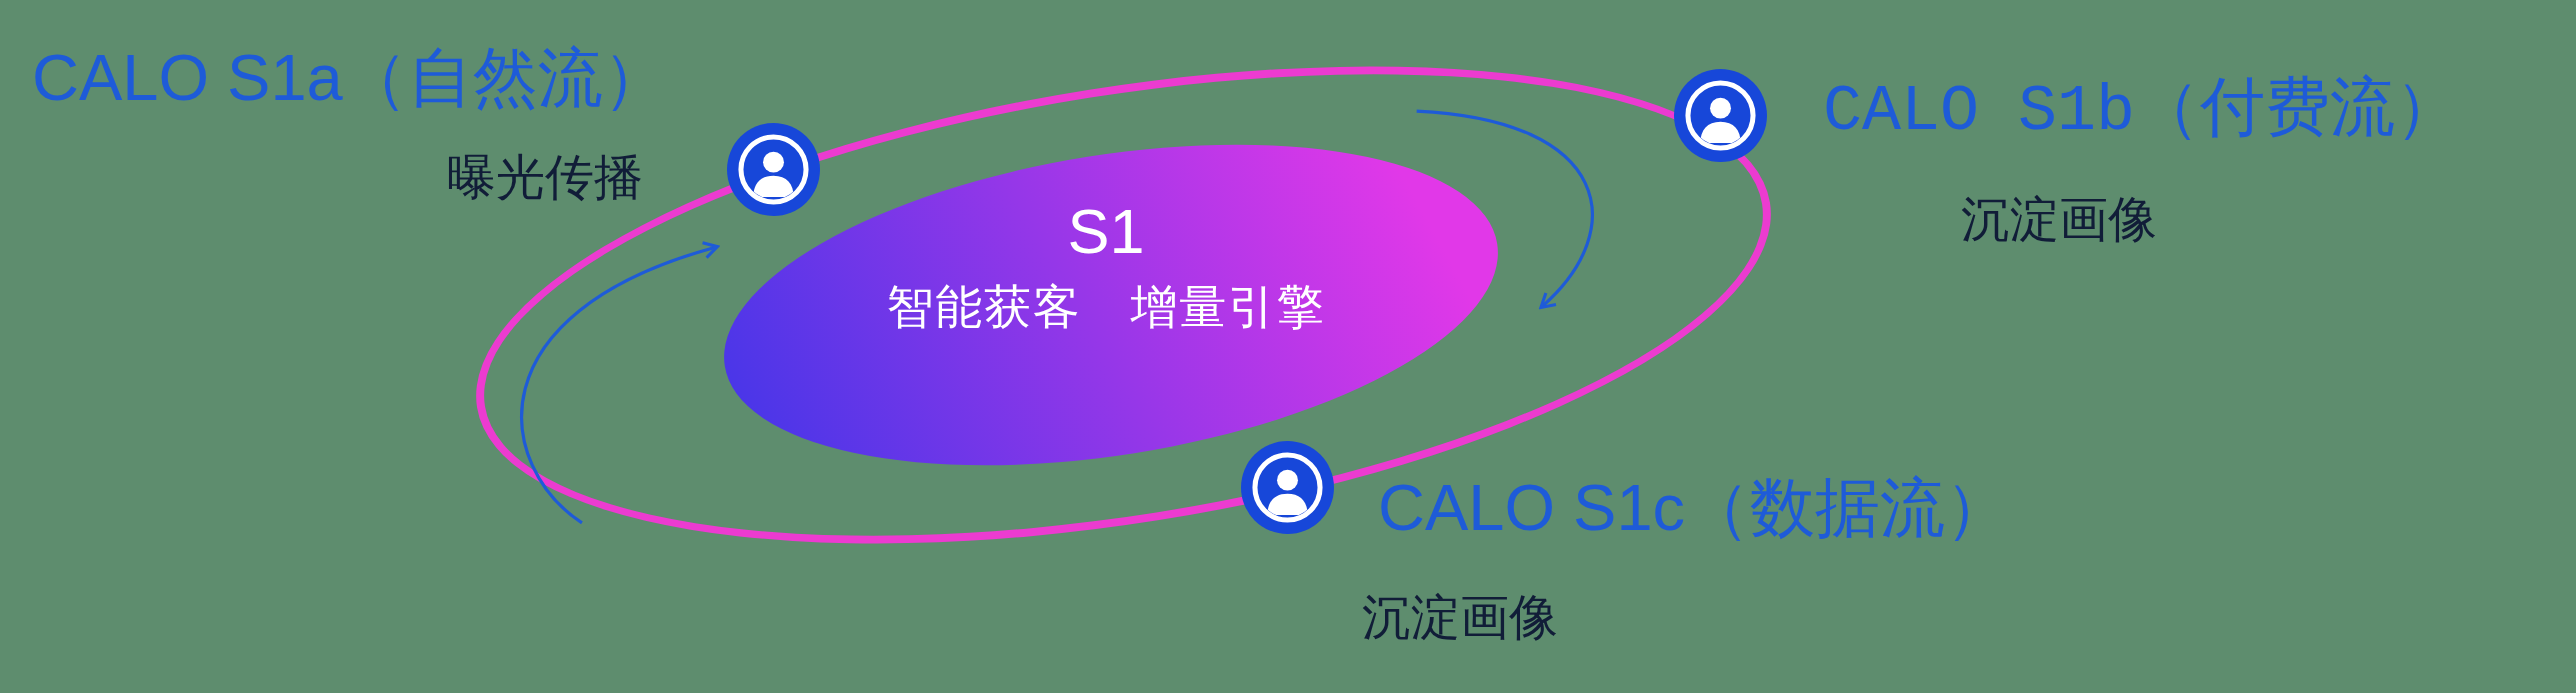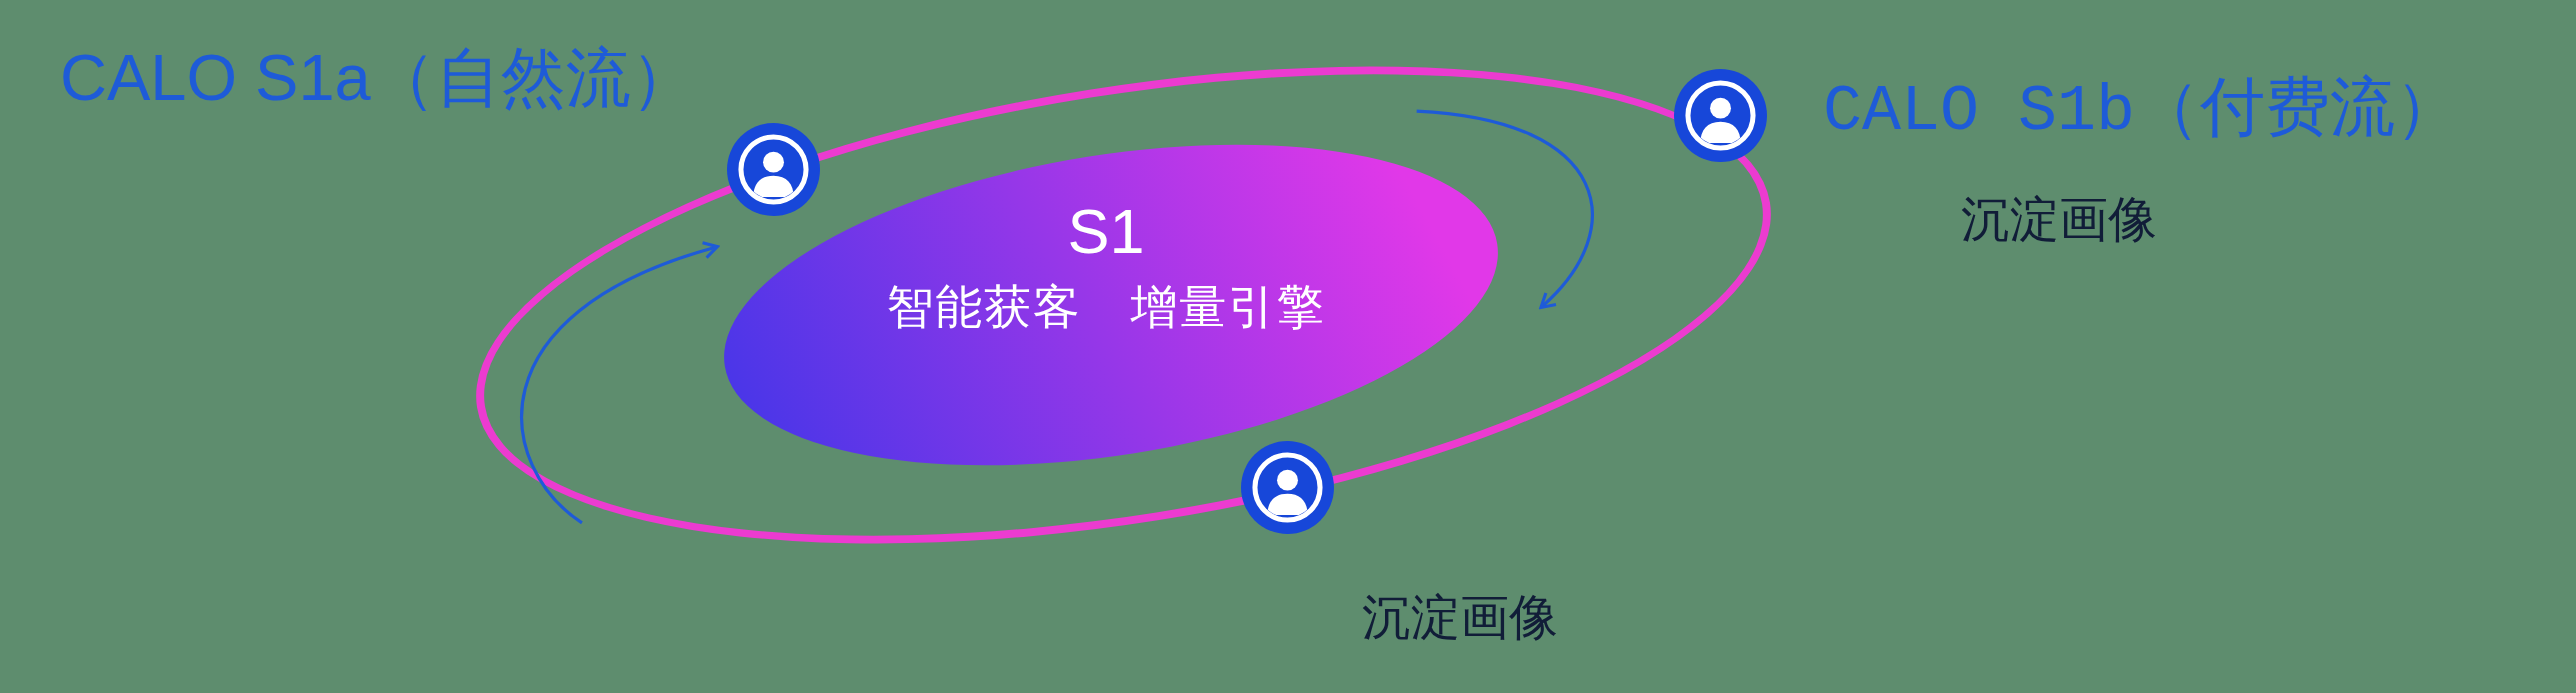--- a/index.html
+++ b/index.html
@@ -106,21 +106,23 @@
       <clipPath id="clip3">
           <circle cx="24" cy="24" r="15.4"></circle>
         </clipPath>
       <g clip-path="url(#clip3)" fill="#fff">
         <circle cx="24" cy="20.2" r="5.4"></circle>
         <path d="M24 27.2 c-6.8 0 -10.4 4.2 -10.4 11 h20.8 c0 -6.8 -3.6 -11 -10.4 -11 z"></path>
       </g>
     </svg>
   </div>
 
-  <div class="label label-blue" style="left:60px;top:45px;">CALO S1a（自然流）</div>
+  <div class="label label-blue" style="left:32px;top:45px;">CALO S1a（自然流）</div>
+  <div class="label sub" style="left:447px;top:153px;">曝光传播</div>
 
   <div class="label label-blue" style="left:1823px;top:80px;font-family:Liberation Mono, monospace;">CALO S1b（付费流）</div>
   <div class="label sub" style="left:1961px;top:195px;">沉淀画像</div>
 
+  <div class="label label-blue" style="left:1378px;top:475px;">CALO S1c（数据流）</div>
   <div class="label sub" style="left:1362px;top:593px;">沉淀画像</div>
 
 </div>
 
 
 </body></html>

